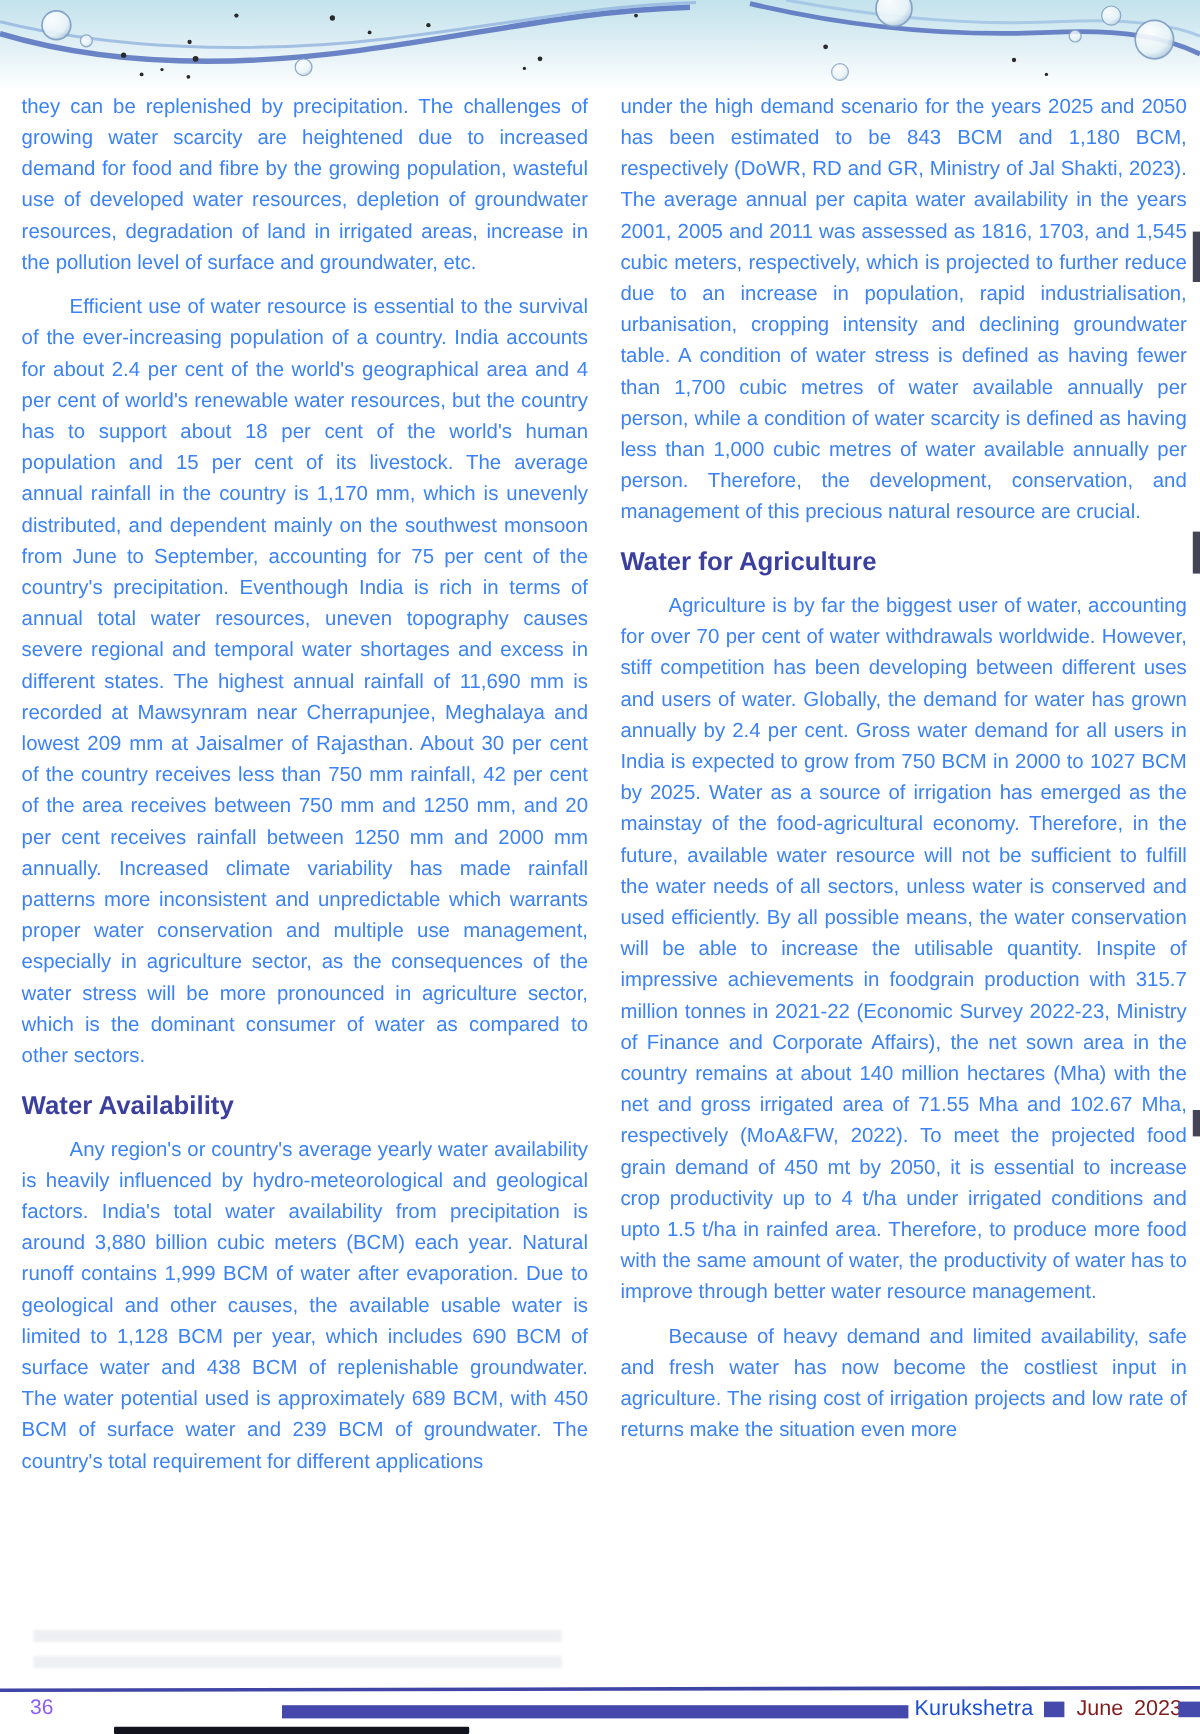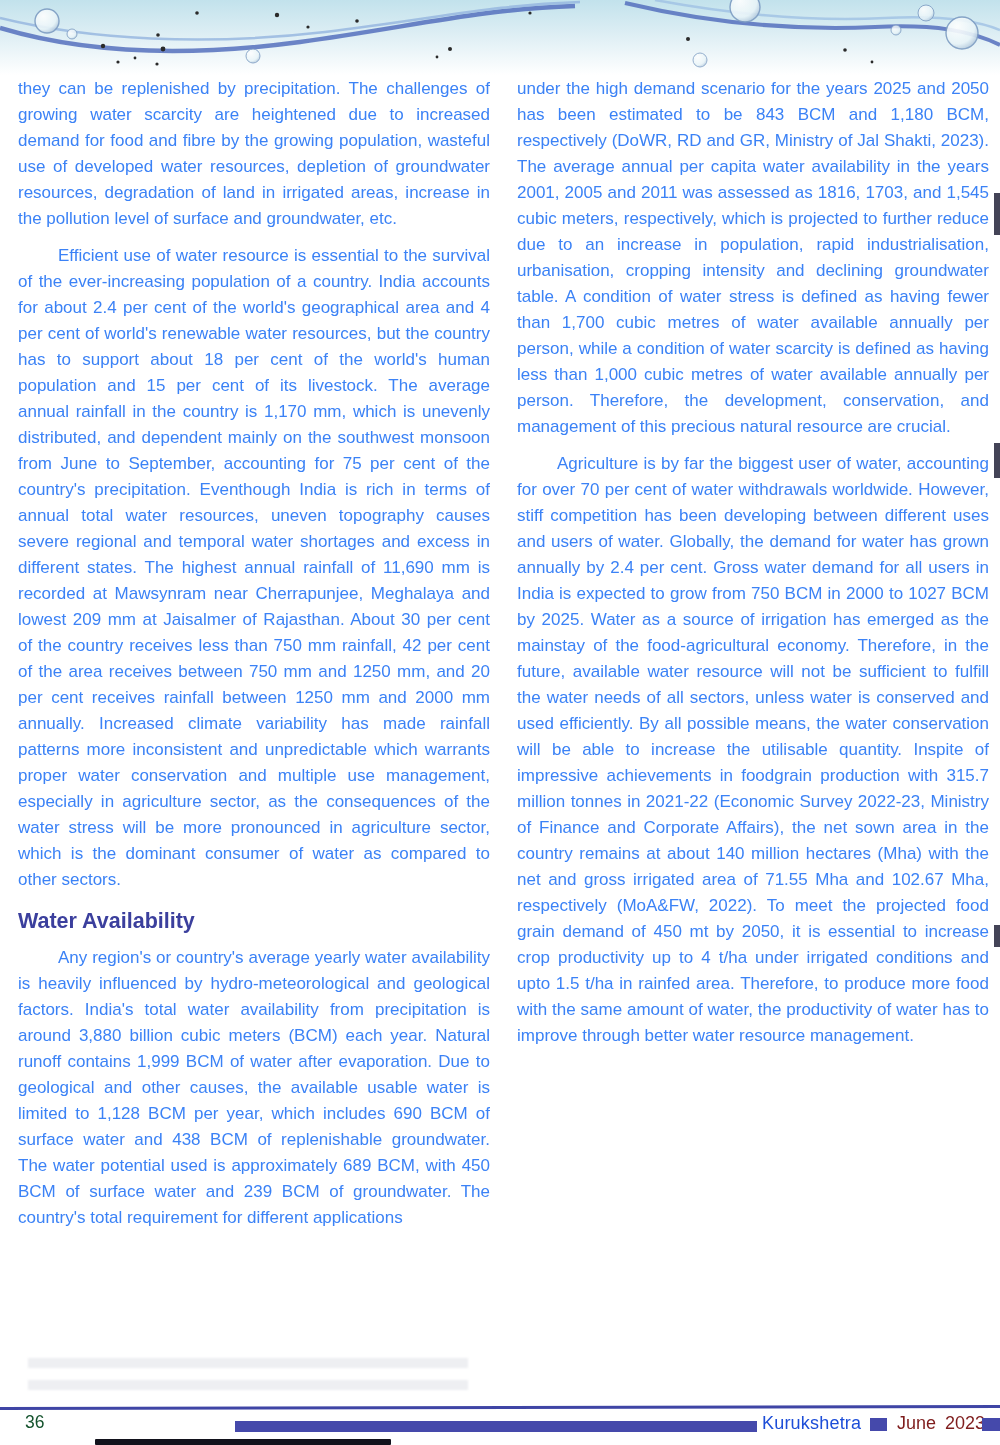--- a/index.html
+++ b/index.html
@@ -34,21 +34,21 @@
     color:#3b3f9d;
   }
 
   
   .footer-rule{
     position:absolute;left:0;top:1406px;width:1000px;height:3px;
     background:#3f45a5;transform:rotate(-0.12deg);
   }
   .page-number{
     position:absolute;left:25px;top:1412px;
-    font-size:17.5px;color:#14532d;
+    font-size:17.5px;color:#8b5cf6;
   }
   .footer-bar{
     position:absolute;left:235px;top:1421px;width:522px;height:11px;
     background:#4549ab;
   }
   .footer-journal{
     position:absolute;left:762px;top:1413px;
     font-size:18px;color:#1d4ed8;letter-spacing:0.2px;
   }
   .footer-square{
@@ -141,21 +141,23 @@
 
   <div class="content">
     <div class="col">
       <p>they can be replenished by precipitation. The challenges of growing water scarcity are heightened due to increased demand for food and fibre by the growing population, wasteful use of developed water resources, depletion of groundwater resources, degradation of land in irrigated areas, increase in the pollution level of surface and groundwater, etc.</p>
       <p class="indent">Efficient use of water resource is essential to the survival of the ever-increasing population of a country. India accounts for about 2.4 per cent of the world's geographical area and 4 per cent of world's renewable water resources, but the country has to support about 18 per cent of the world's human population and 15 per cent of its livestock. The average annual rainfall in the country is 1,170 mm, which is unevenly distributed, and dependent mainly on the southwest monsoon from June to September, accounting for 75 per cent of the country's precipitation. Eventhough India is rich in terms of annual total water resources, uneven topography causes severe regional and temporal water shortages and excess in different states. The highest annual rainfall of 11,690 mm is recorded at Mawsynram near Cherrapunjee, Meghalaya and lowest 209 mm at Jaisalmer of Rajasthan. About 30 per cent of the country receives less than 750 mm rainfall, 42 per cent of the area receives between 750 mm and 1250 mm, and 20 per cent receives rainfall between 1250 mm and 2000 mm annually. Increased climate variability has made rainfall patterns more inconsistent and unpredictable which warrants proper water conservation and multiple use management, especially in agriculture sector, as the consequences of the water stress will be more pronounced in agriculture sector, which is the dominant consumer of water as compared to other sectors.</p>
       <h2>Water Availability</h2>
       <p class="indent">Any region's or country's average yearly water availability is heavily influenced by hydro-meteorological and geological factors. India's total water availability from precipitation is around 3,880 billion cubic meters (BCM) each year. Natural runoff contains 1,999 BCM of water after evaporation. Due to geological and other causes, the available usable water is limited to 1,128 BCM per year, which includes 690 BCM of surface water and 438 BCM of replenishable groundwater. The water potential used is approximately 689 BCM, with 450 BCM of surface water and 239 BCM of groundwater. The country's total requirement for different applications</p>
     </div>
     <div class="col">
       <p>under the high demand scenario for the years 2025 and 2050 has been estimated to be 843 BCM and 1,180 BCM, respectively (DoWR, RD and GR, Ministry of Jal Shakti, 2023). The average annual per capita water availability in the years 2001, 2005 and 2011 was assessed as 1816, 1703, and 1,545 cubic meters, respectively, which is projected to further reduce due to an increase in population, rapid industrialisation, urbanisation, cropping intensity and declining groundwater table. A condition of water stress is defined as having fewer than 1,700 cubic metres of water available annually per person, while a condition of water scarcity is defined as having less than 1,000 cubic metres of water available annually per person. Therefore, the development, conservation, and management of this precious natural resource are crucial.</p>
+      <h2>Water for Agriculture</h2>
       <p class="indent">Agriculture is by far the biggest user of water, accounting for over 70 per cent of water withdrawals worldwide. However, stiff competition has been developing between different uses and users of water. Globally, the demand for water has grown annually by 2.4 per cent. Gross water demand for all users in India is expected to grow from 750 BCM in 2000 to 1027 BCM by 2025. Water as a source of irrigation has emerged as the mainstay of the food-agricultural economy. Therefore, in the future, available water resource will not be sufficient to fulfill the water needs of all sectors, unless water is conserved and used efficiently. By all possible means, the water conservation will be able to increase the utilisable quantity. Inspite of impressive achievements in foodgrain production with 315.7 million tonnes in 2021-22 (Economic Survey 2022-23, Ministry of Finance and Corporate Affairs), the net sown area in the country remains at about 140 million hectares (Mha) with the net and gross irrigated area of 71.55 Mha and 102.67 Mha, respectively (MoA&amp;FW, 2022). To meet the projected food grain demand of 450 mt by 2050, it is essential to increase crop productivity up to 4 t/ha under irrigated conditions and upto 1.5 t/ha in rainfed area. Therefore, to produce more food with the same amount of water, the productivity of water has to improve through better water resource management.</p>
+      <p class="indent">Because of heavy demand and limited availability, safe and fresh water has now become the costliest input in agriculture. The rising cost of irrigation projects and low rate of returns make the situation even more</p>
     </div>
   </div>
 
   <div class="show-through"></div>
   <div class="edge-mark m1"></div>
   <div class="edge-mark m2"></div>
   <div class="edge-mark m3"></div>
 
   <div class="footer-rule"></div>
   <span class="page-number">36</span>

